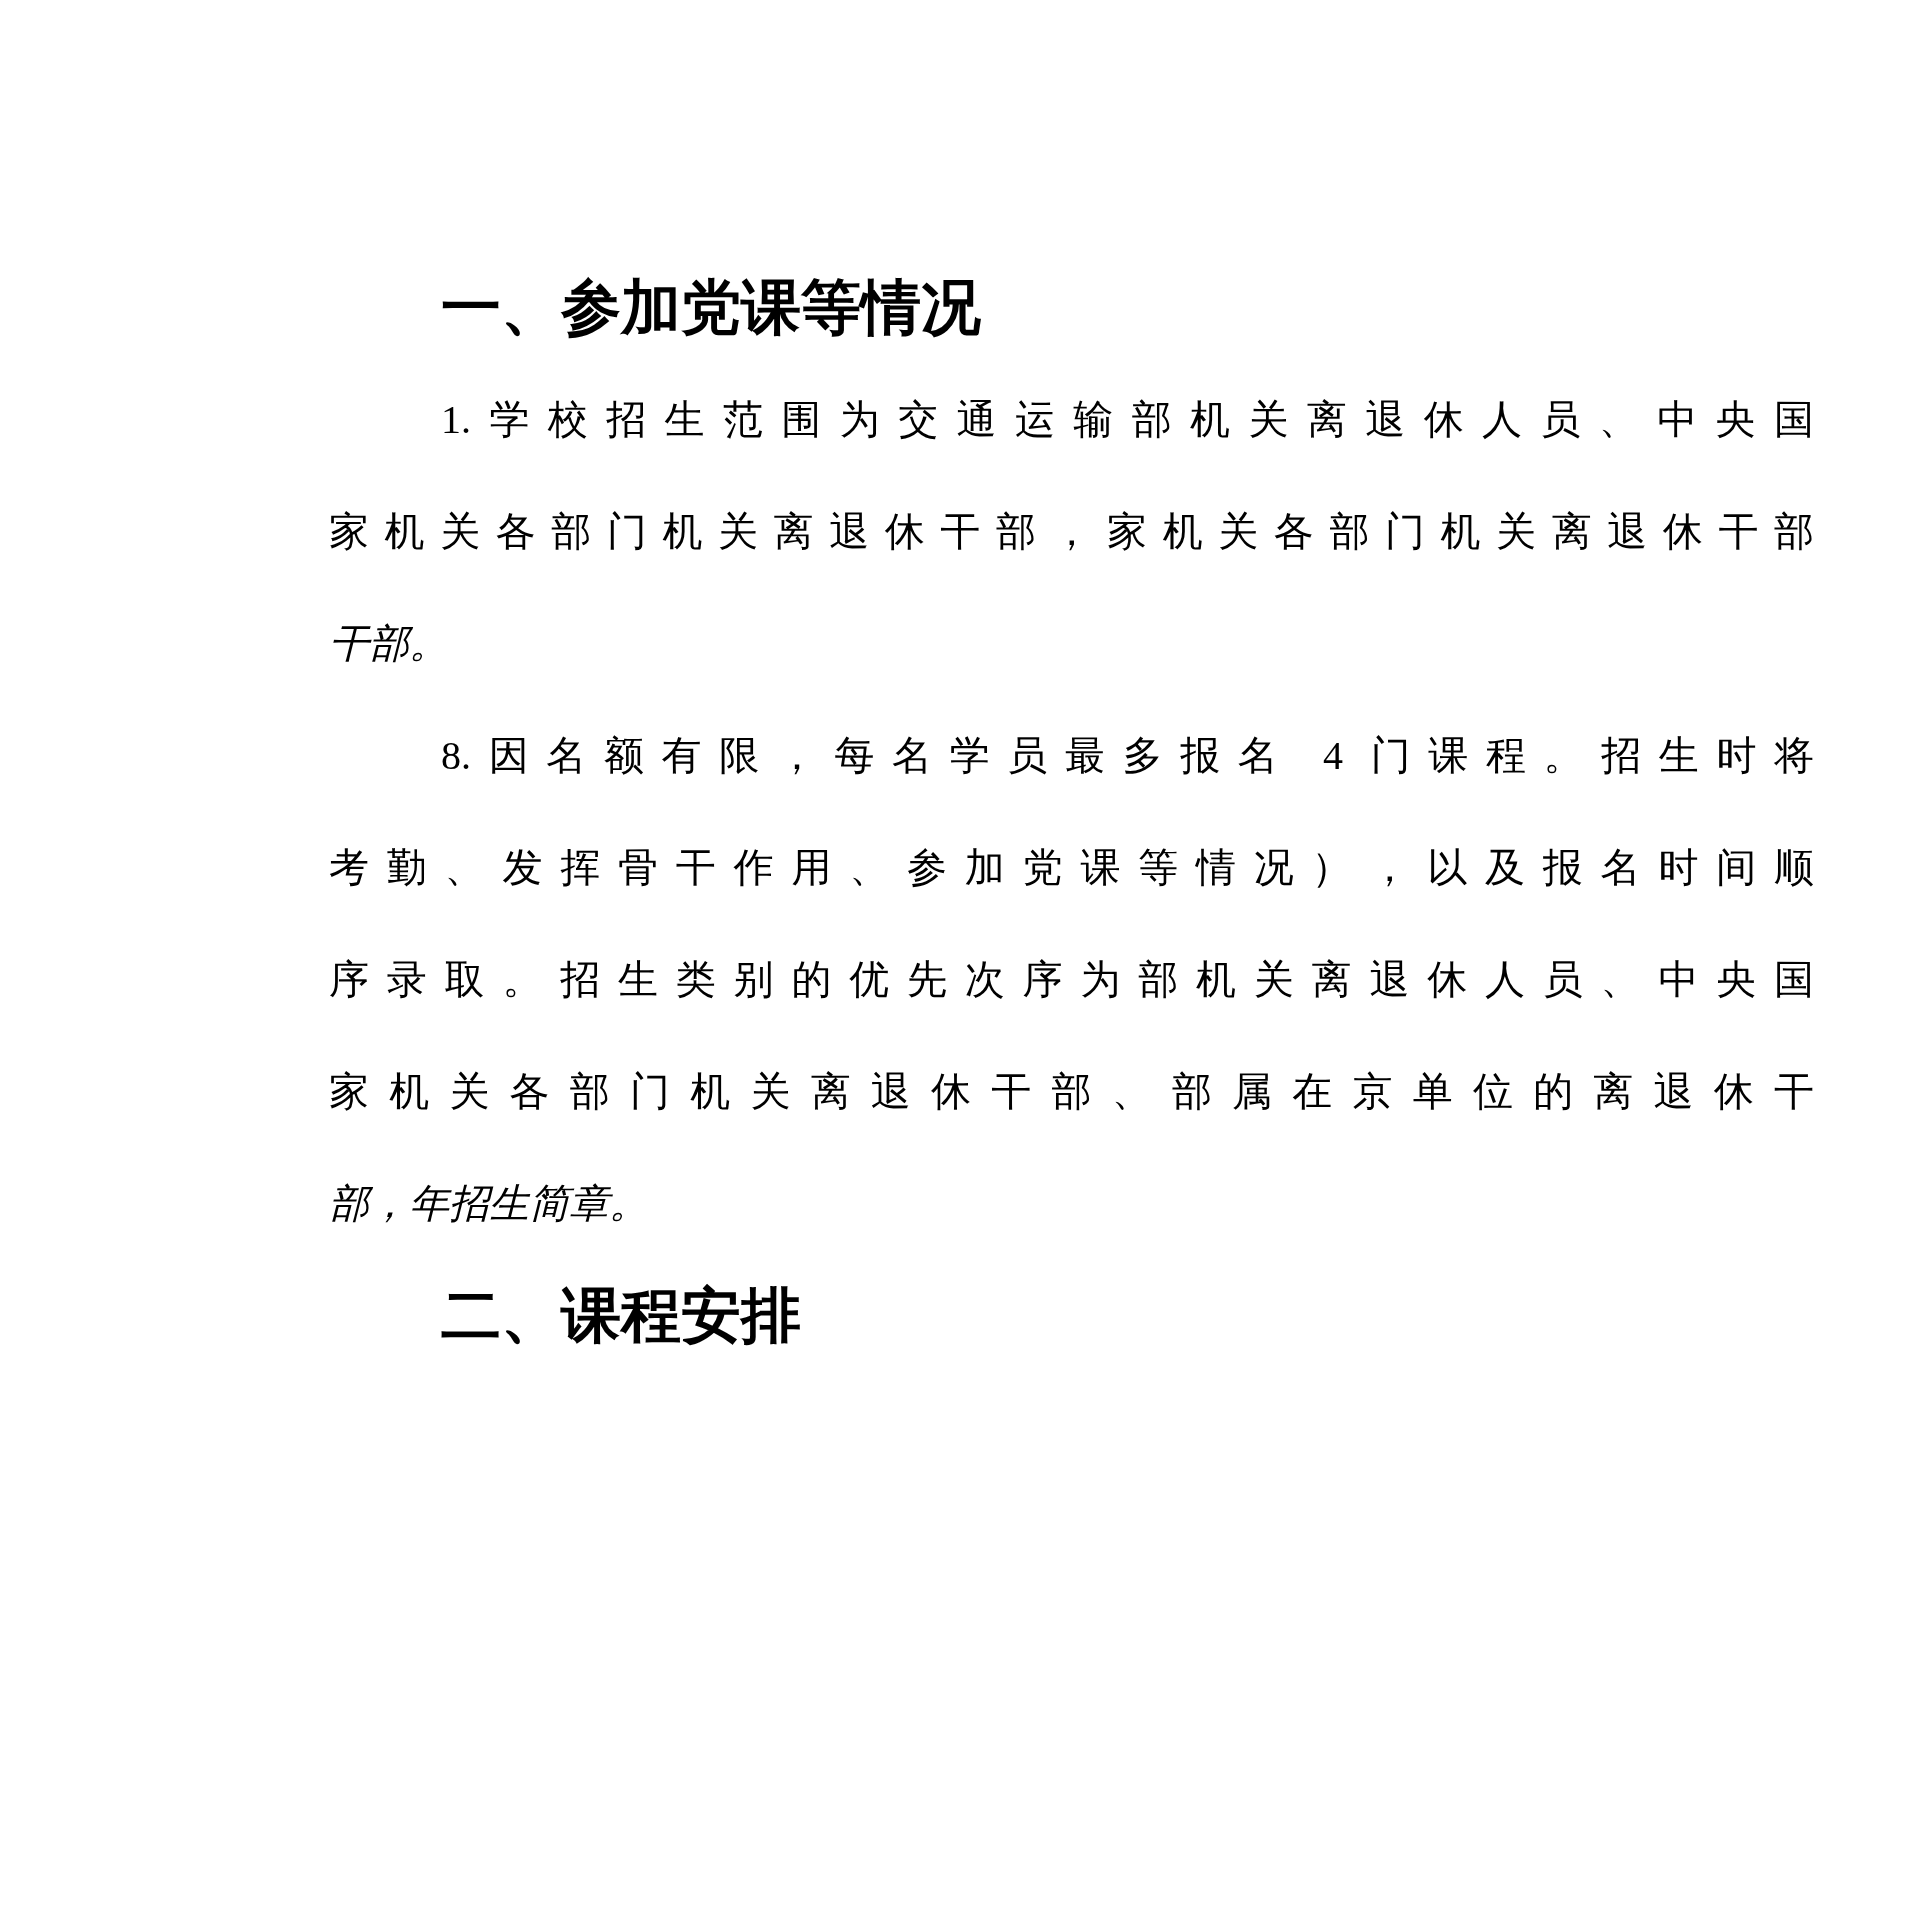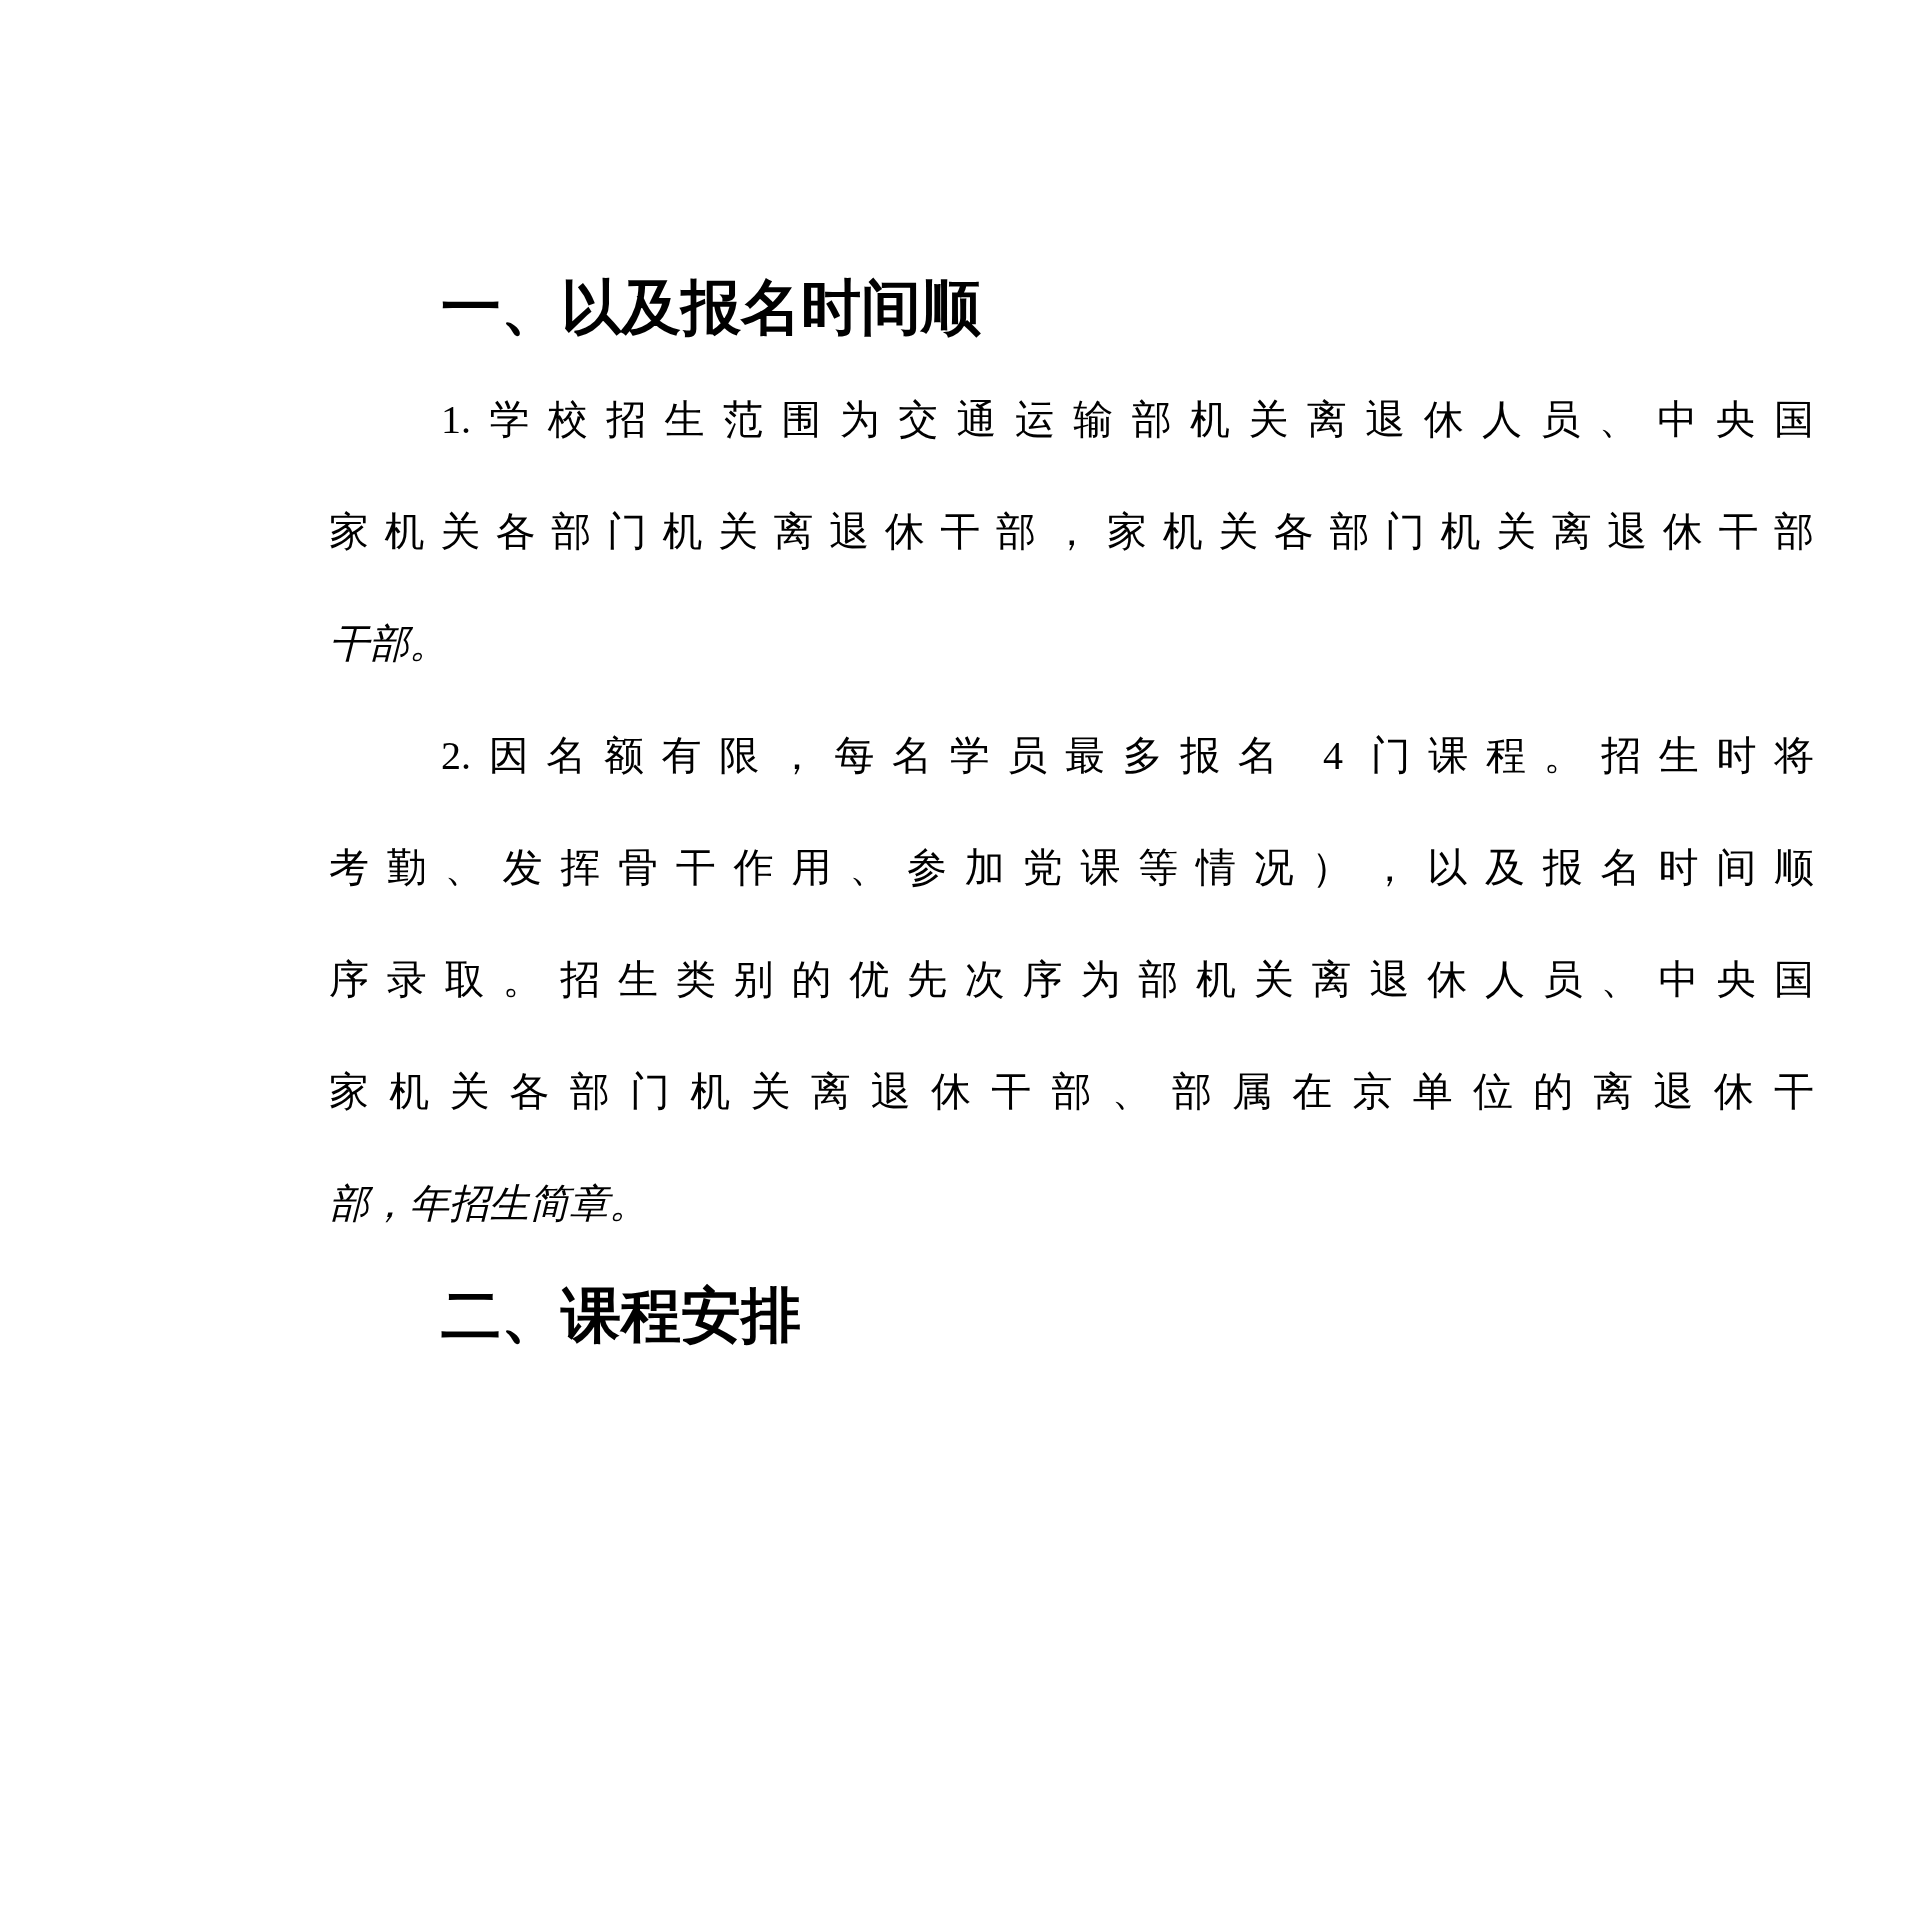--- a/index.html
+++ b/index.html
@@ -63,28 +63,28 @@
   }
 </style>
 </head>
 <body>
 
 <div class="page">
   <div class="content">
 
 
     <section>
-      <h2 class="heading">一、以及报名时间顺</h2>
+      <h2 class="heading">一、参加党课等情况</h2>
       <p class="para">
         <span class="line first">1.学校招生范围为交通运输部机关离退休人员、中央国</span>
         <span class="line">家机关各部门机关离退休干部，家机关各部门机关离退休干部</span>
         <span class="line last">干部。</span>
       </p>
       <p class="para">
-        <span class="line first">2.因名额有限，每名学员最多报名 4 门课程。招生时将</span>
+        <span class="line first">8.因名额有限，每名学员最多报名 4 门课程。招生时将</span>
         <span class="line">考勤、发挥骨干作用、参加党课等情况），以及报名时间顺</span>
         <span class="line">序录取。招生类别的优先次序为部机关离退休人员、中央国</span>
         <span class="line">家机关各部门机关离退休干部、部属在京单位的离退休干</span>
         <span class="line last">部，年招生简章。</span>
       </p>
     </section>
 
     <section>
       <h2 class="heading">二、课程安排</h2>
 

